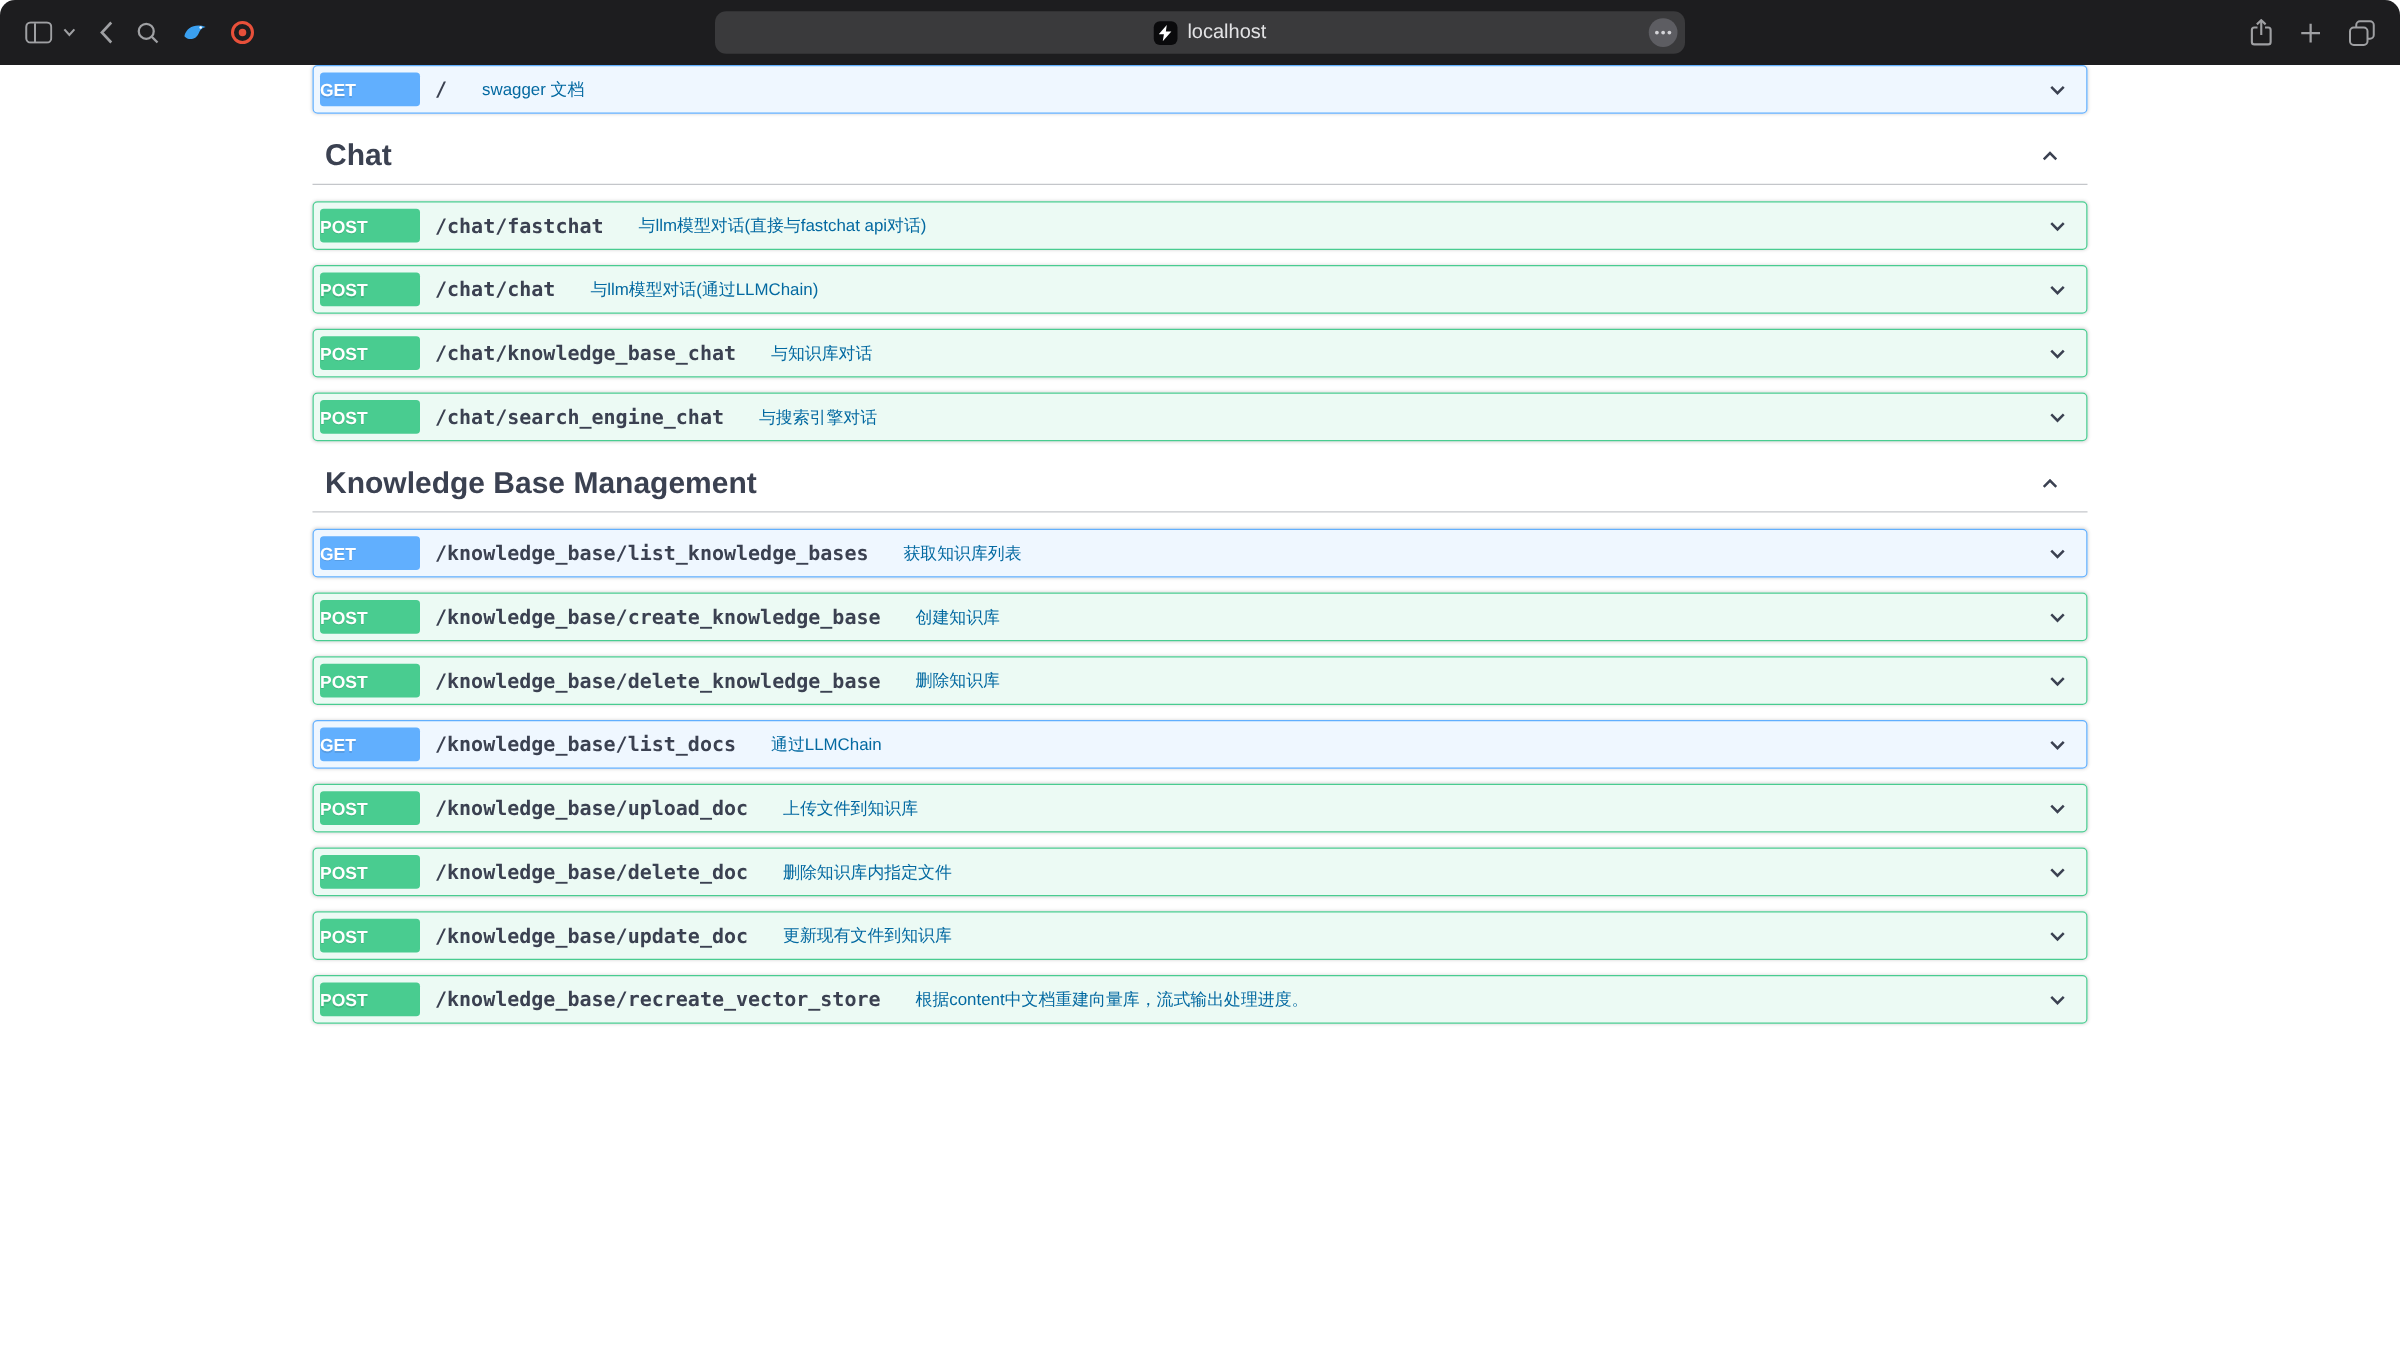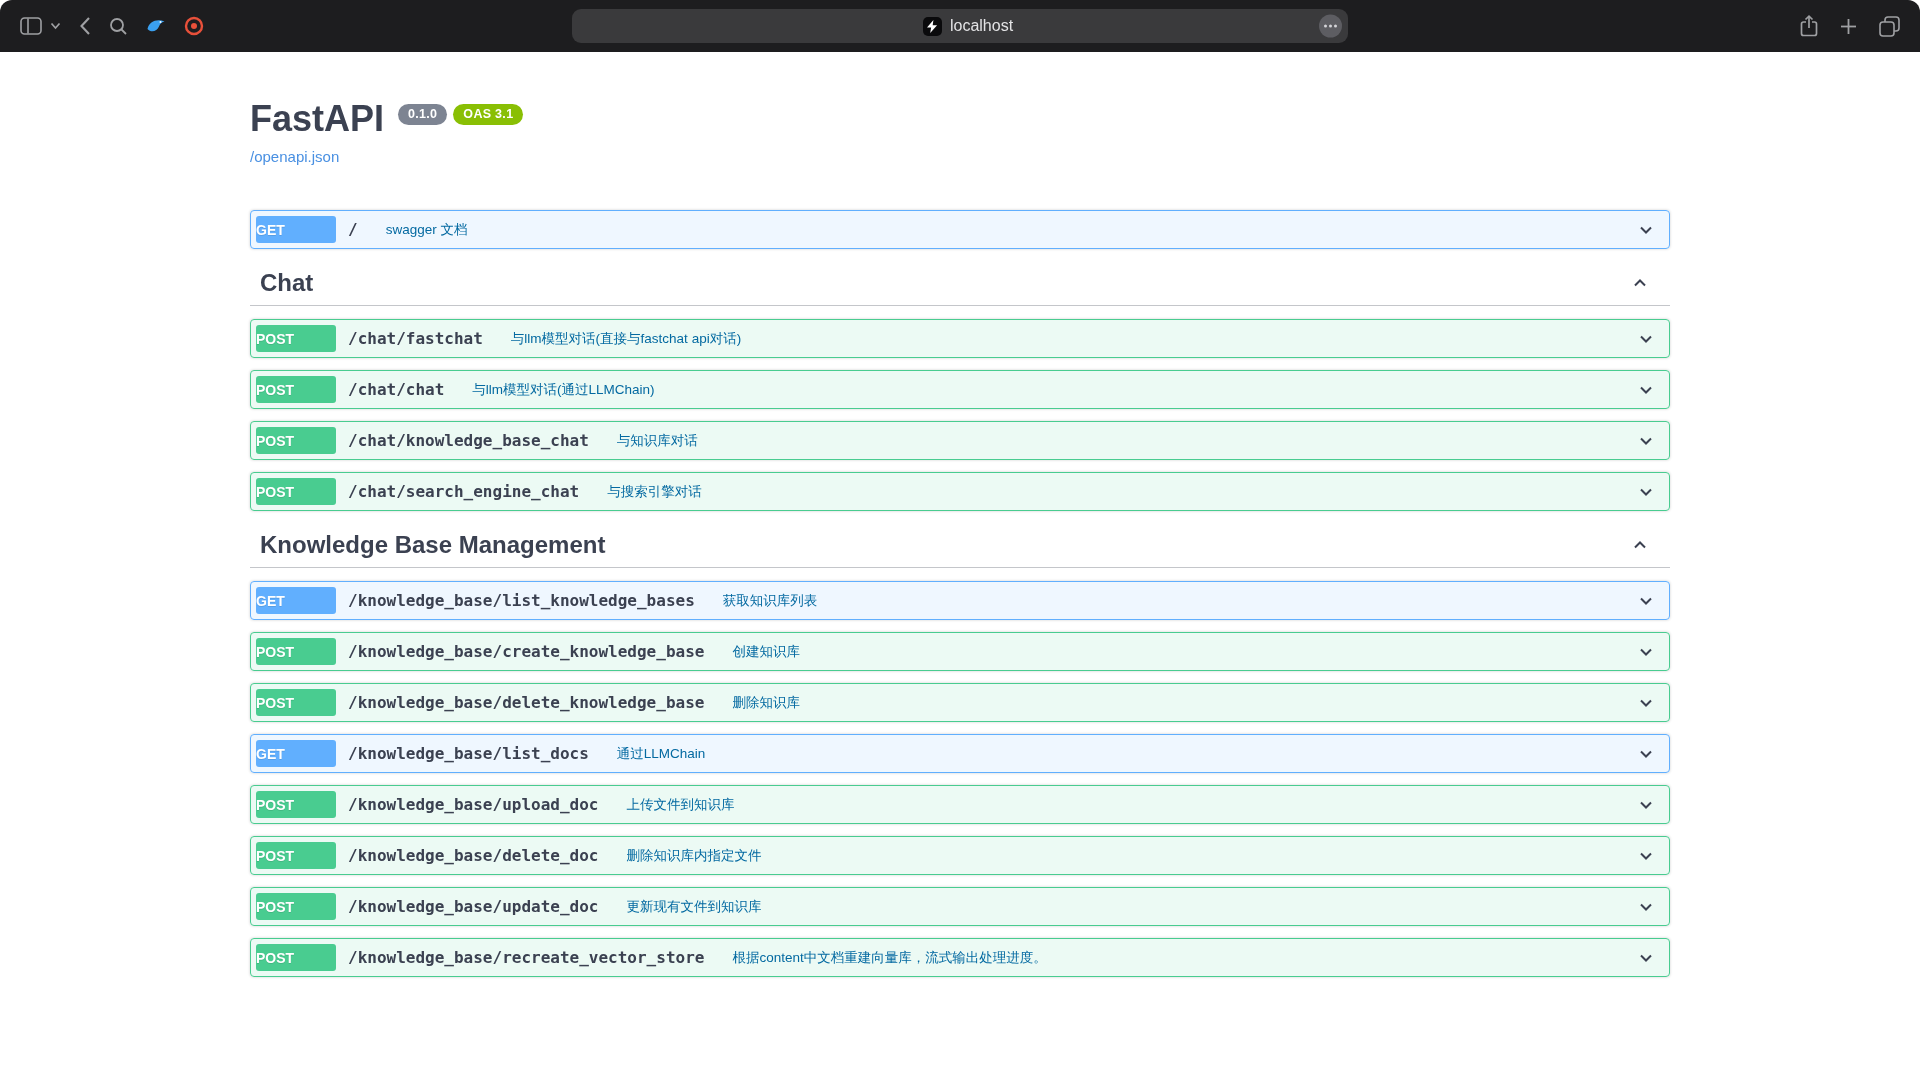--- a/index.html
+++ b/index.html
@@ -189,24 +189,20 @@
           <rect x="6" y="1" width="14" height="14" rx="3" fill="none" stroke="#9fa0a3" stroke-width="1.6"></rect>
           <rect x="1" y="6" width="14" height="14" rx="3" fill="#1d1d1f" stroke="#9fa0a3" stroke-width="1.6"></rect>
         </svg>
     </button>
   </div>
 </div>
 
 <div class="page">
   <div class="wrapper">
 
-    <div class="information-container">
-      <h2 class="info-title"><span>FastAPI</span><span class="badge version">0.1.0</span><span class="badge oas">OAS 3.1</span></h2>
-      <a class="spec-link">/openapi.json</a>
-    </div>
 
     <section>
 
       <div class="opblock get">
         <div class="opblock-summary">
           <span class="method">GET</span>
           <span class="path">/</span>
           <span class="op-desc">swagger 文档</span>
           <button class="arrow-btn">
             <svg width="20" height="20" viewBox="0 0 20 20">

